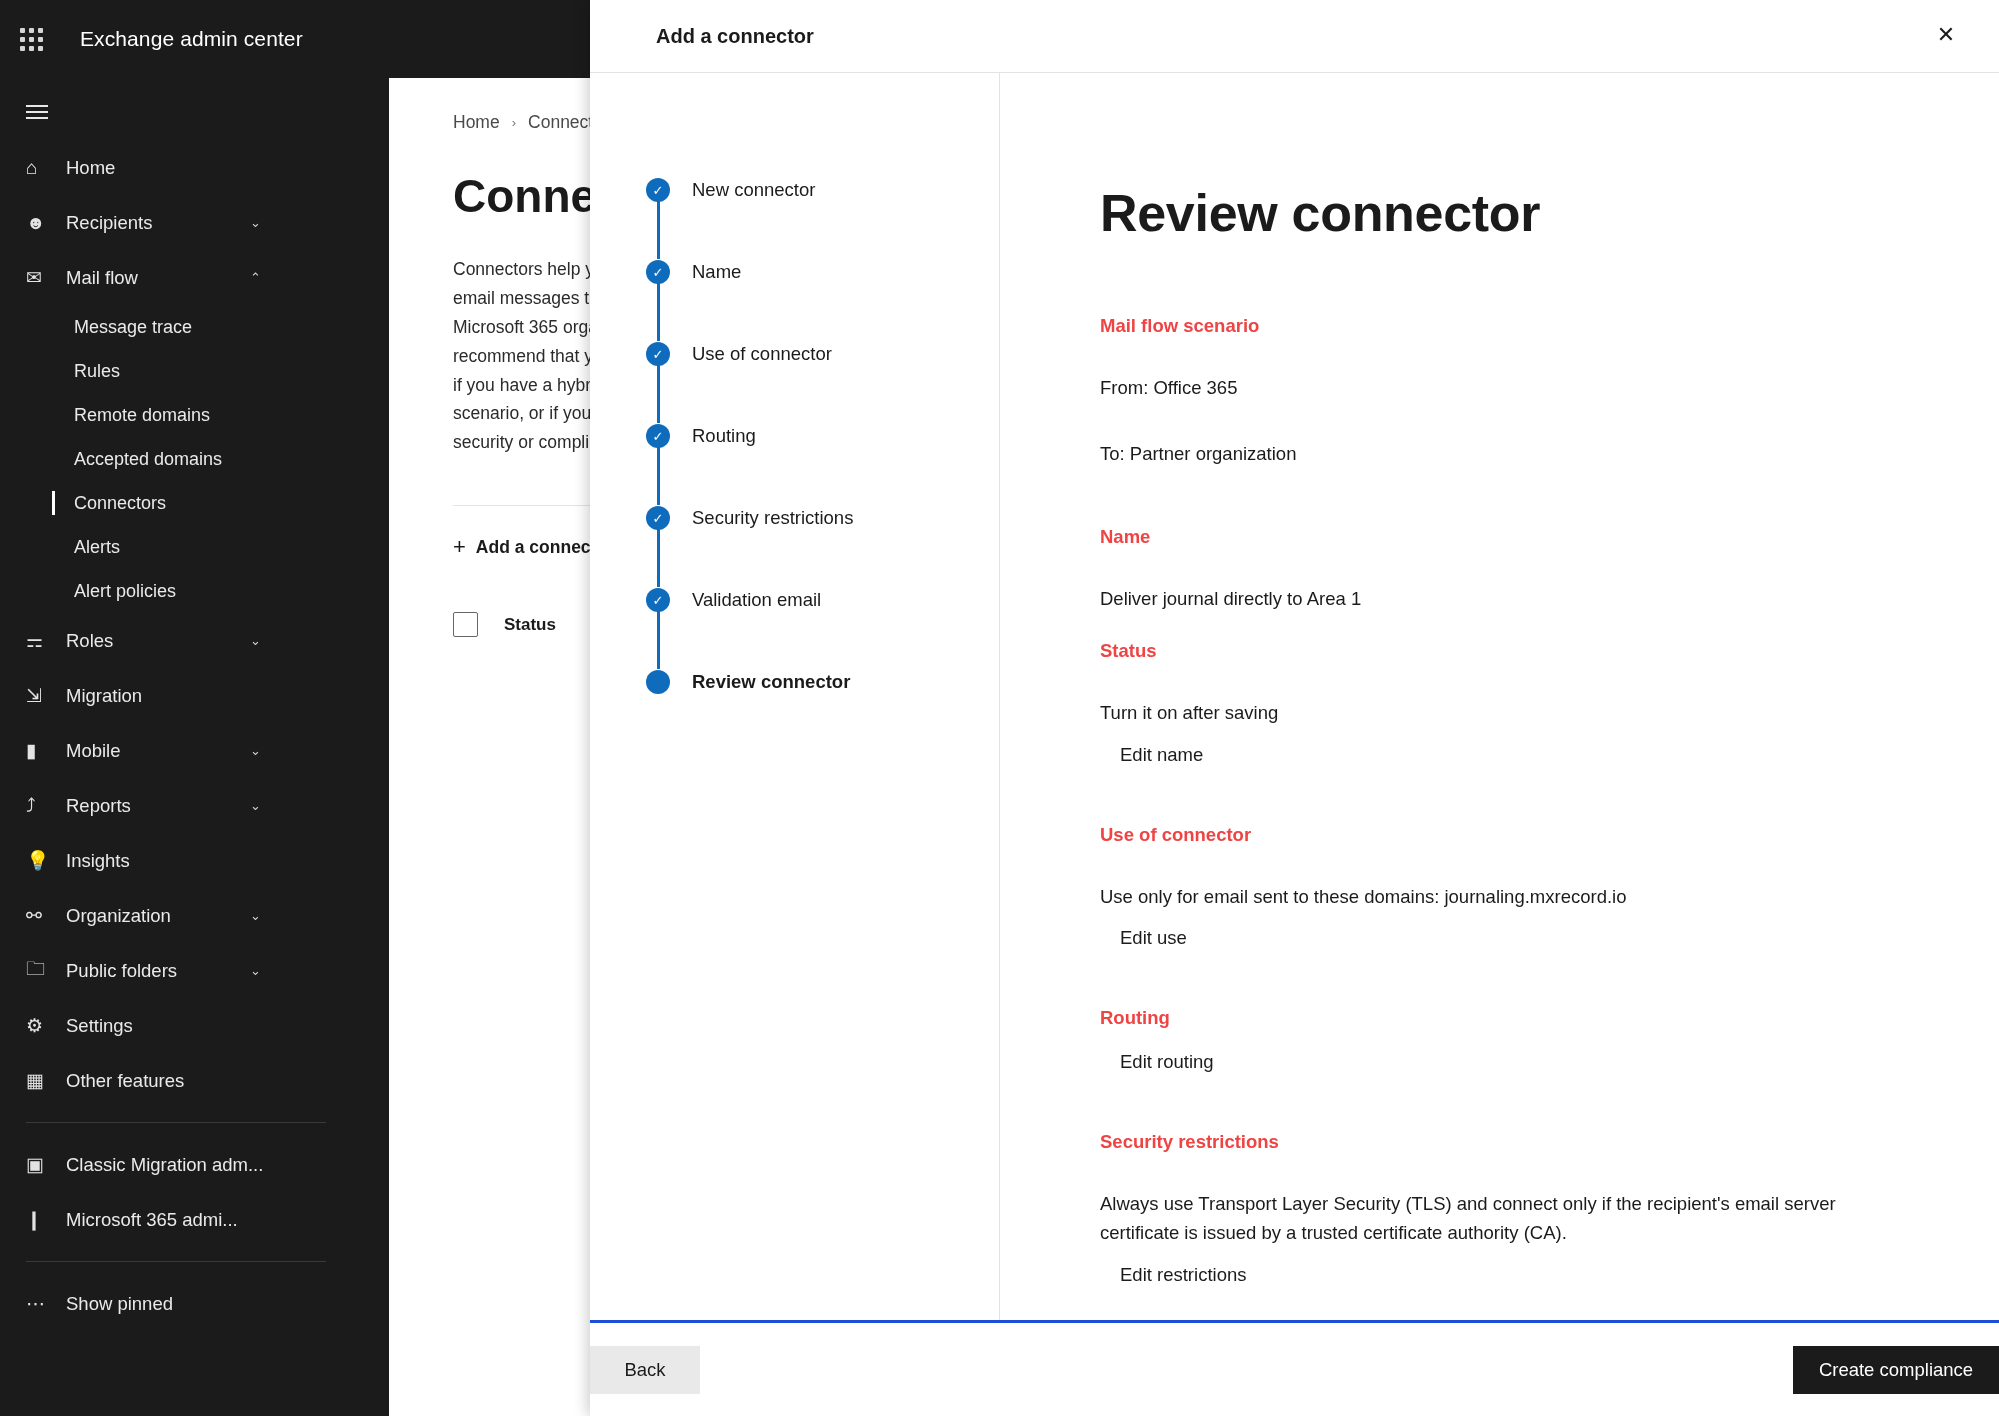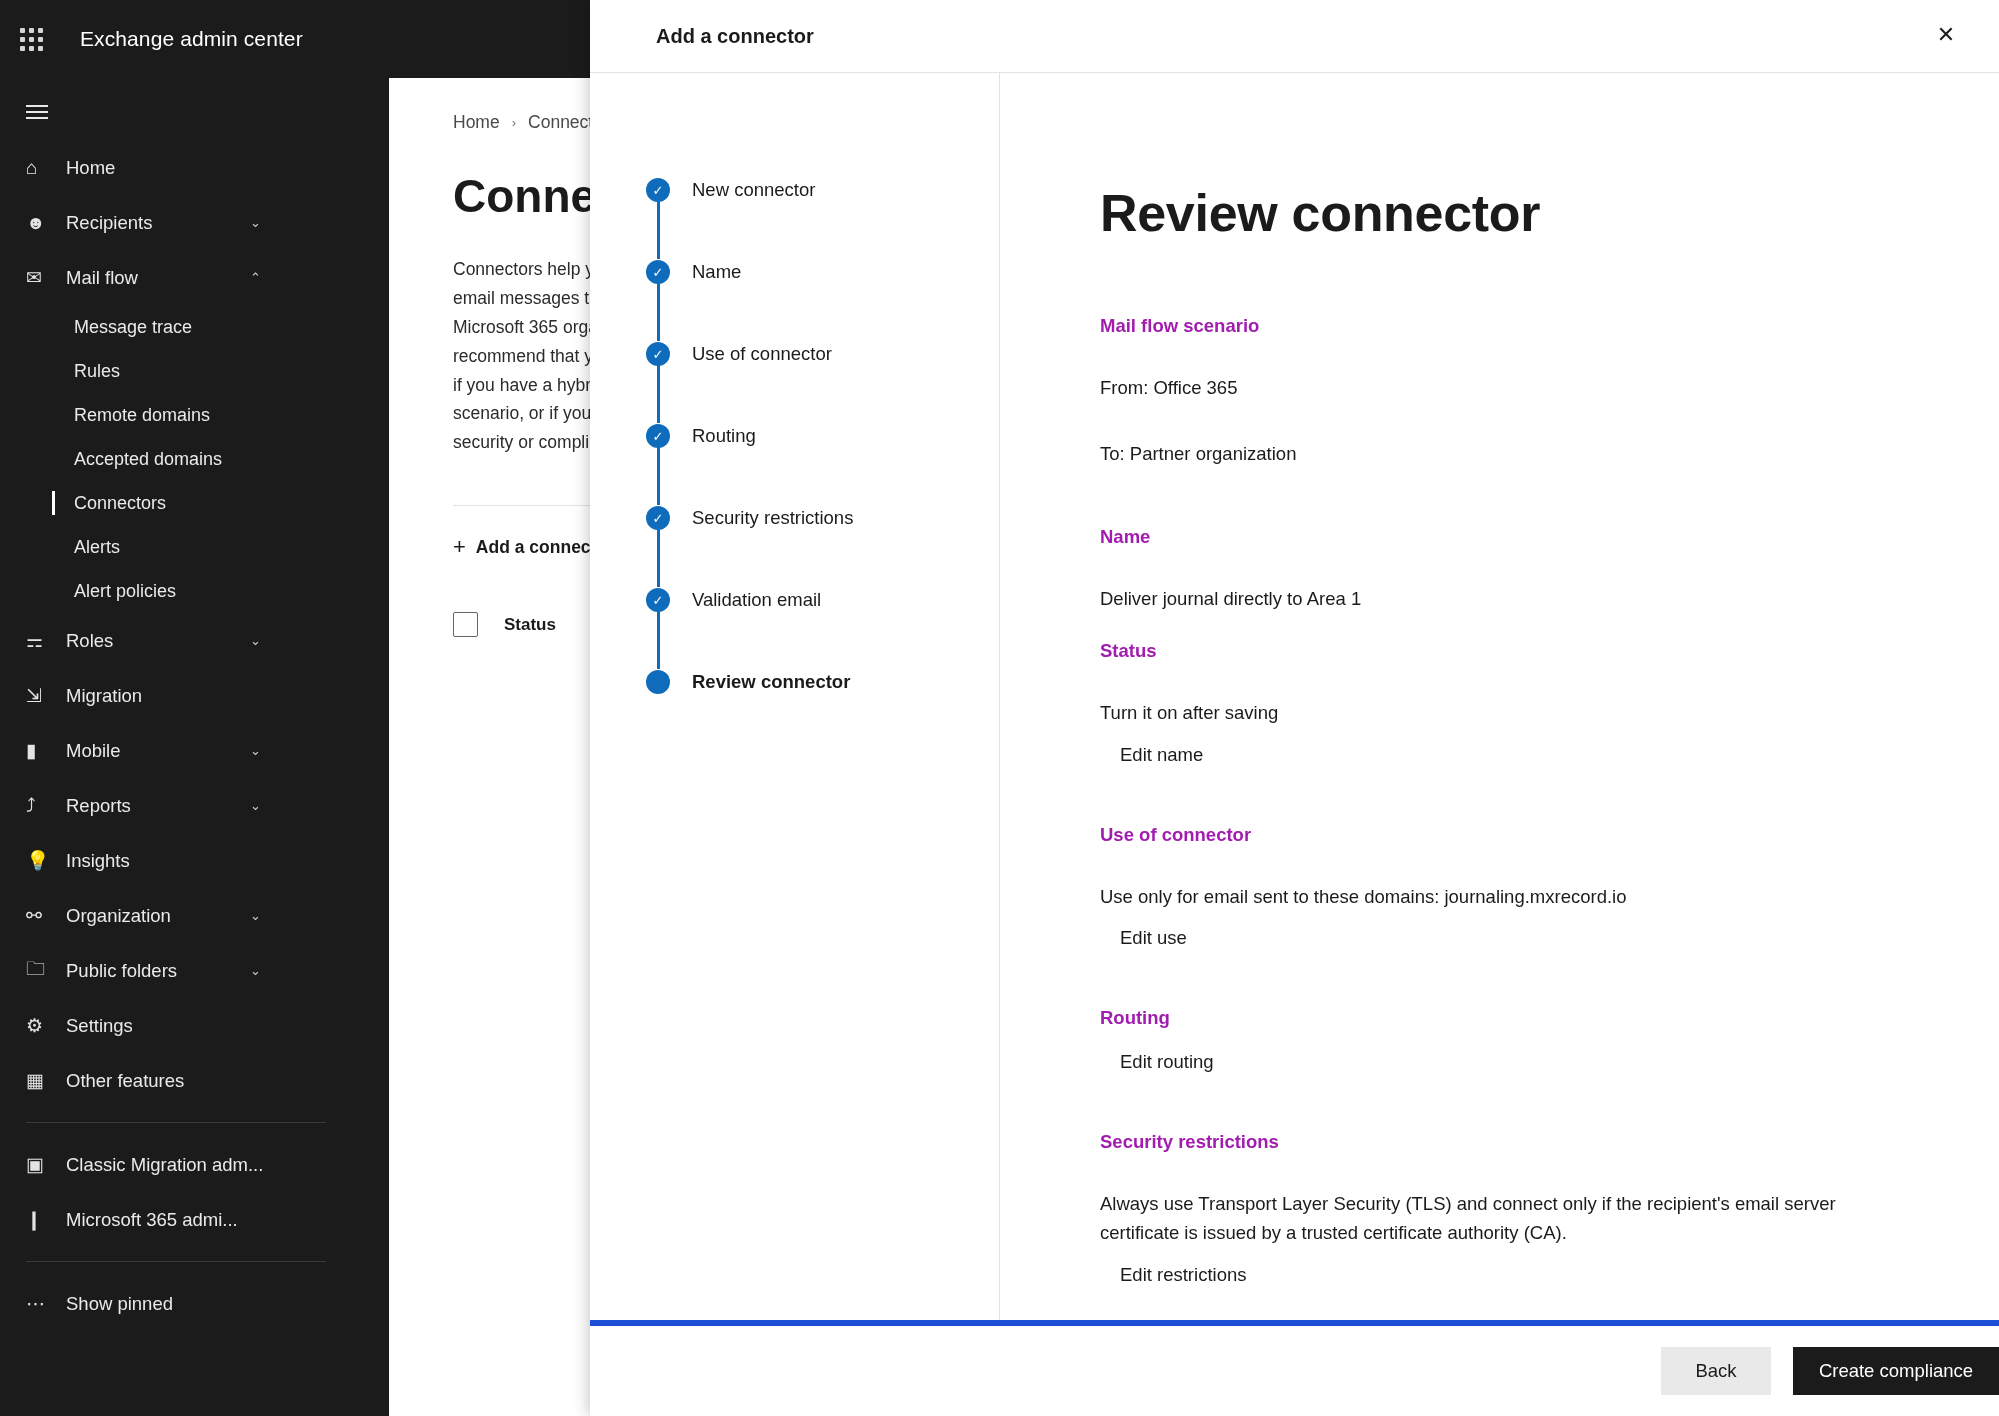--- a/index.html
+++ b/index.html
@@ -260,45 +260,45 @@
     font-size: 52px;
     font-weight: 600;
     color: #1b1b1b;
     letter-spacing: -.3px;
   }
   .sec { margin-top: 58px; }
   .sec:first-of-type { margin-top: 72px; }
   .sec h2 {
     font-size: 18.5px;
     font-weight: 700;
-    color: #a21caf;
+    color: #ef4444;
     margin-bottom: 18px;
   }
   .sec p {
     font-size: 18.5px;
     color: #1b1b1b;
     line-height: 1.55;
     margin-bottom: 12px;
     max-width: 790px;
     margin-top: 37px;
   }
   .editlink {
     font-size: 18.5px;
     color: #1b1b1b;
     display: inline-block;
     margin-top: 4px;
     margin-left: 20px;
   }
   .panel-footer {
     flex: 0 0 auto;
-    border-top: 6px solid #1d4ed8;
+    border-top: 3px solid #1d4ed8;
     height: 96px;
     display: flex;
     align-items: center;
-    justify-content: flex-end;
+    justify-content: space-between;
     gap: 22px;
   }
   .btn {
     height: 48px;
     min-width: 110px;
     padding: 0 22px;
     font-size: 18.5px;
     border: none;
     cursor: pointer;
     font-family: "Liberation Sans", sans-serif;

